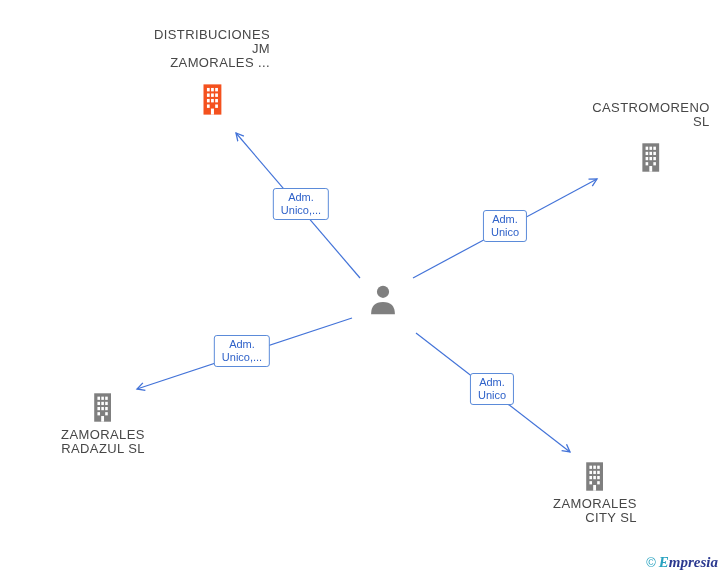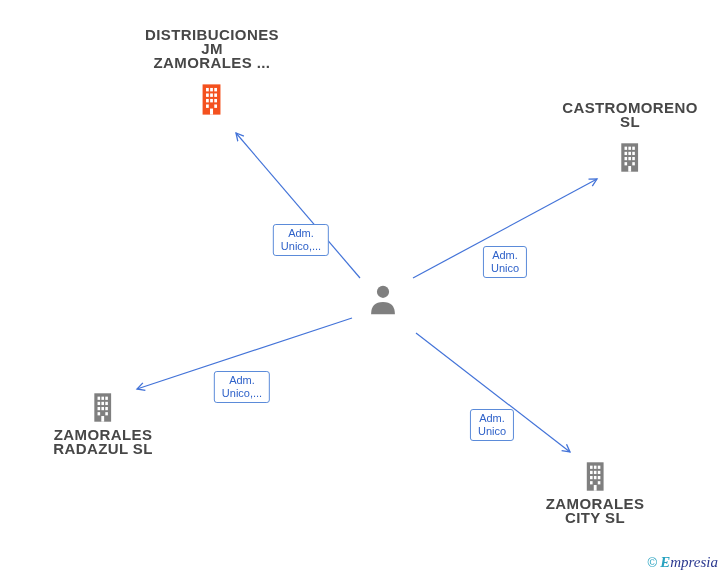--- a/index.html
+++ b/index.html
@@ -1,32 +1,32 @@
 <!DOCTYPE html>
 <html><head>
 <meta charset="utf-8">
 <style>
   html,body{margin:0;padding:0;background:#ffffff;}
   body{font-family:"Liberation Sans",sans-serif;}
   #canvas{position:relative;width:728px;height:575px;background:#ffffff;overflow:hidden;}
   #edge-layer{position:absolute;left:0;top:0;width:728px;height:575px;}
   .node{position:absolute;transform:translateX(-50%);display:flex;flex-direction:column;align-items:center;text-align:center;cursor:pointer;}
-  .company-label{font-size:15px;font-weight:bold;color:#474747;line-height:14px;letter-spacing:.4px;white-space:nowrap;}
+  .company-label{font-size:13px;font-weight:normal;color:#474747;line-height:14px;letter-spacing:.4px;white-space:nowrap;text-align:right;}
   .person-label{font-size:11px;color:#8a8a8a;line-height:14px;white-space:nowrap;}
   .icon{display:block;}
   .node.label-top .icon{margin-top:13px;}
   .node.label-bottom .icon{margin-bottom:5px;}
   .building{width:31px;height:31px;color:#7f7f7f;}
   .building.highlight{color:#f4511e;width:33px;height:33px;}
   .person{width:34px;height:34px;color:#7f7f7f;}
-  .edge-label{position:absolute;transform:translate(-50%,-50%);background:#ffffff;border:1px solid #5b8bd9;border-radius:3px;padding:2px 7px;font-size:11px;line-height:13px;color:#2f62c9;text-align:center;white-space:nowrap;margin-top:36px;}
+  .edge-label{position:absolute;transform:translate(-50%,-50%);background:#ffffff;border:1px solid #5b8bd9;border-radius:3px;padding:2px 7px;font-size:11px;line-height:13px;color:#2f62c9;text-align:center;white-space:nowrap;}
   #footer-logo{position:absolute;right:10px;bottom:4px;font-family:"Liberation Serif",serif;font-style:italic;font-size:15px;cursor:pointer;white-space:nowrap;}
   .logo-copy{color:#29a3c0;margin-right:3px;font-style:normal;font-family:"Liberation Sans",sans-serif;font-size:13px;}
   .logo-initial{color:#29a3c0;font-weight:bold;}
-  .logo-rest{color:#2b3990;font-weight:normal;}
+  .logo-rest{color:#2b3990;font-weight:bold;}
 </style>
 </head>
 <body>
 
 <svg width="0" height="0" style="position:absolute" aria-hidden="true">
   <defs>
     <symbol id="sym-building" viewBox="0 0 24 24">
       <rect x="5.5" y="1" width="13" height="22" fill="currentColor"></rect>
       <g fill="#ffffff">
         <rect x="8" y="3.6" width="2" height="2.5"></rect>
@@ -68,21 +68,21 @@
     <div class="company-label">
       <div>DISTRIBUCIONES</div>
       <div>JM</div>
       <div>ZAMORALES ...</div>
     </div>
     <svg class="icon building highlight" viewBox="0 0 24 24">
         <use href="#sym-building"></use>
       </svg>
   </div>
 
-  <div class="node label-top" style="left:630px;top:101px">
+  <div class="node label-top" style="left:651px;top:101px">
     <div class="company-label">
       <div>CASTROMORENO</div>
       <div>SL</div>
     </div>
     <svg class="icon building" viewBox="0 0 24 24">
         <use href="#sym-building"></use>
       </svg>
   </div>
 
   <div class="node label-bottom" style="left:383px;top:283px">

